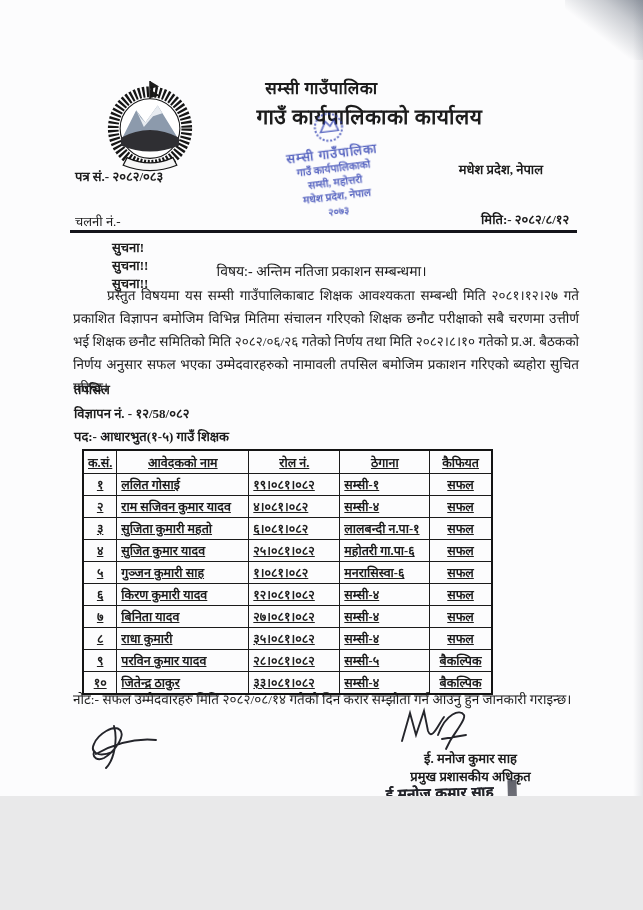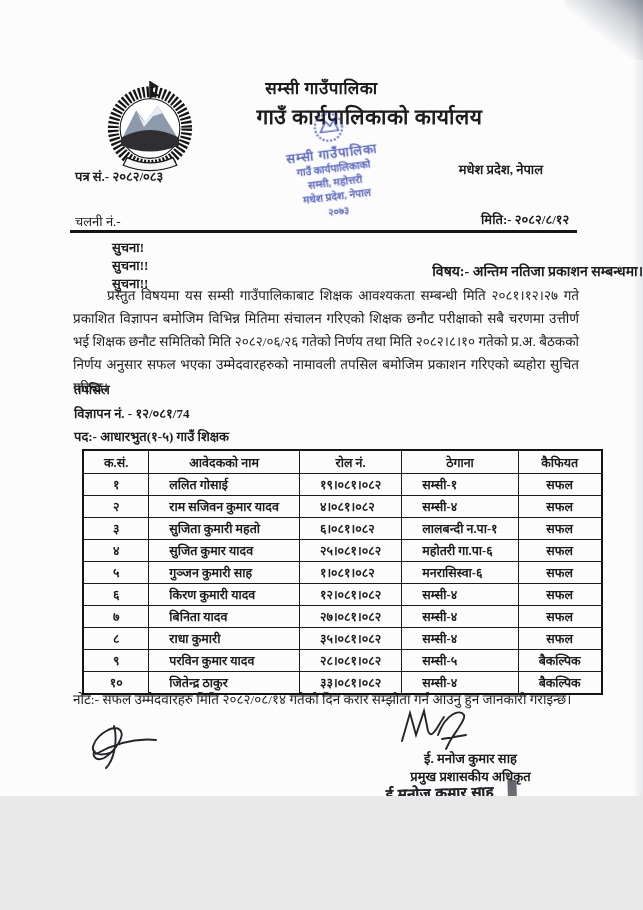--- a/index.html
+++ b/index.html
@@ -25,38 +25,38 @@
   .abs{position:absolute;}
   .hdr-title1{top:76px;left:0;width:643px;text-align:center;font-size:17px;font-weight:700;letter-spacing:.5px;}
   .hdr-title2{top:102px;left:0;width:643px;text-align:center;font-size:21px;font-weight:700;letter-spacing:.5px;margin-left:48px;}
   .emblem{top:78px;left:104px;}
   .province{top:160px;left:393px;width:150px;text-align:right;font-size:13px;font-weight:700;}
   .letter-no{top:167px;left:75px;font-size:13px;font-weight:700;}
   .chalani{top:212px;left:75px;font-size:13px;font-weight:400;}
   .miti{top:210px;left:465px;font-size:13px;font-weight:700;margin-left:16px;}
   .rule{top:230px;left:70px;width:507px;height:3px;background:#14141a;}
   .notices{top:238px;left:112px;width:362px;display:flex;justify-content:space-between;font-size:13px;font-weight:700;flex-direction:column;}
-  .subject{top:261px;left:0;width:643px;text-align:right;font-size:14px;font-weight:700;}
+  .subject{top:261px;left:0;width:643px;text-align:center;font-size:14px;font-weight:400;}
   .body-par{
     top:284px;left:73px;width:506px;
     font-size:13.5px;line-height:23px;font-weight:400;
     text-align:justify;text-indent:34px;margin:0;
   }
   .tapasil{top:380px;left:74px;font-size:13px;font-weight:700;}
   .advert{top:404px;left:74px;font-size:13px;font-weight:600;}
   .post{top:427px;left:74px;font-size:13px;font-weight:600;}
   table.results{
     position:absolute;top:449px;left:82px;
     border-collapse:collapse;table-layout:fixed;
     font-size:12.5px;font-weight:600;
   }
   table.results th,table.results td{
     border:1.6px solid #1b1b1b;
-    padding:1px 20px;height:19px;
-    overflow:hidden;white-space:nowrap;
+    padding:1px 4px;height:19px;
+    overflow:hidden;white-space:nowrap;text-decoration:underline;
   }
   table.results th{font-weight:700;text-align:center;height:20px;}
   table.results td.c{text-align:center;}
   table.results{border:2.2px solid #141414;}
   .col-sn{width:30px;}
   .col-name{width:132px;}
   .col-roll{width:91px;}
   .col-addr{width:90px;}
   .col-rem{width:62px;}
   .note{
@@ -149,21 +149,21 @@
     <span>सुचना!</span>
     <span>सुचना!!</span>
     <span>सुचना!!</span>
   </div>
 
   <div class="abs subject">विषय:- अन्तिम नतिजा प्रकाशन सम्बन्धमा।</div>
 
   <p class="abs body-par">प्रस्तुत विषयमा यस सम्सी गाउँपालिकाबाट शिक्षक आवश्यकता सम्बन्धी मिति २०८१।१२।२७ गते प्रकाशित विज्ञापन बमोजिम विभिन्न मितिमा संचालन गरिएको शिक्षक छनौट परीक्षाको सबै चरणमा उत्तीर्ण भई शिक्षक छनौट समितिको मिति २०८२/०६/२६ गतेको निर्णय तथा मिति २०८२।८।१० गतेको प्र.अ. बैठकको निर्णय अनुसार सफल भएका उम्मेदवारहरुको नामावली तपसिल बमोजिम प्रकाशन गरिएको ब्यहोरा सुचित गरिन्छ।</p>
 
   <div class="abs tapasil">तपसिल</div>
-  <div class="abs advert">विज्ञापन नं. - १२/०८१/74</div>
+  <div class="abs advert">विज्ञापन नं. - १२/58/०८२</div>
   <div class="abs post">पद:- आधारभुत(१-५) गाउँ शिक्षक</div>
 
   <table class="results">
     <colgroup>
       <col class="col-sn">
         <col class="col-name">
         <col class="col-roll">
         <col class="col-addr">
         <col class="col-rem">
     </colgroup>

